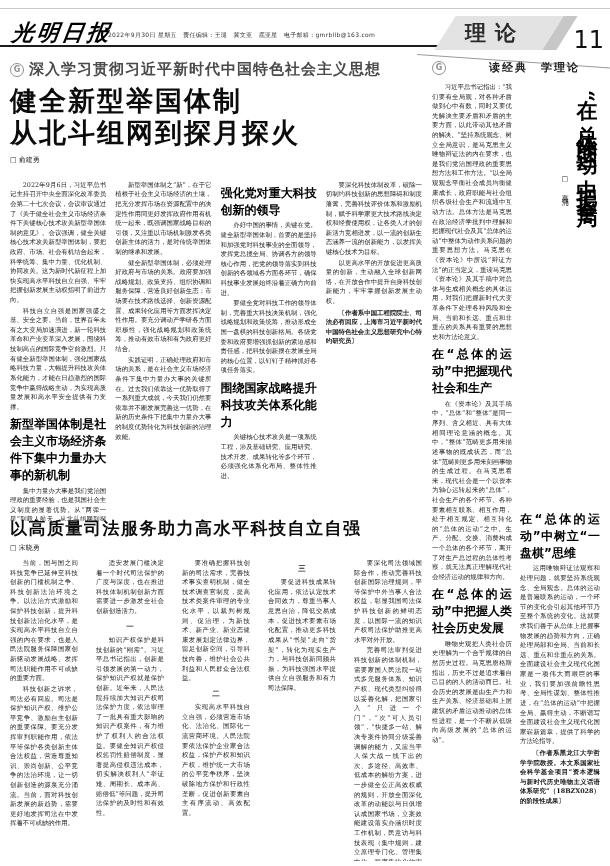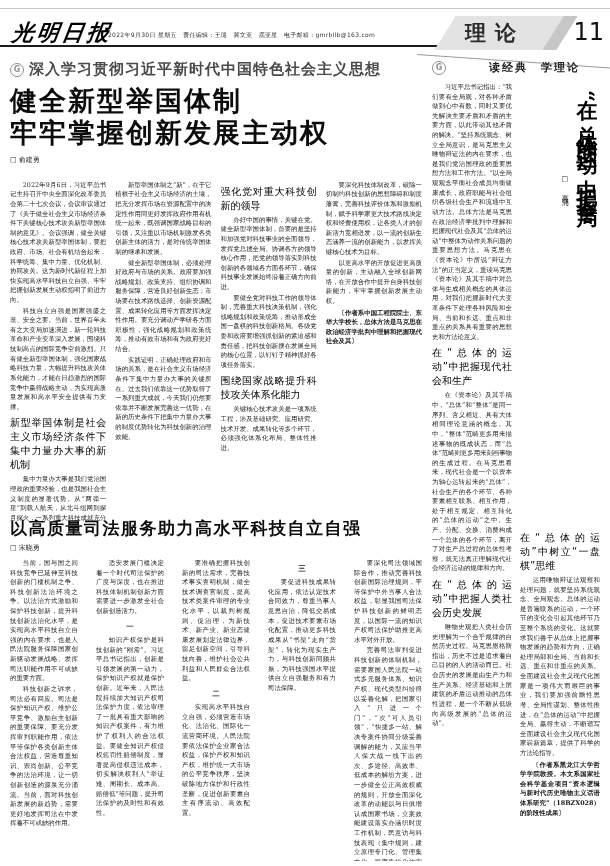--- a/index.html
+++ b/index.html
@@ -16,33 +16,33 @@
   .dateline{position:absolute;left:108px;top:31px;font-size:6px;color:#333;letter-spacing:.3px;}
   .header-rule{position:absolute;left:0;top:45px;width:452px;height:2px;background:#1c1c1c;}
   .section-badge{position:absolute;right:0;top:10px;width:175px;height:46px;}
   .badge-stripe{position:absolute;background:#dadada;transform:skewX(-32deg);}
   .badge-stripe.s1{left:10px;top:6px;width:108px;height:34px;background:#e3e3e3;}
   .badge-stripe.s2{left:118px;top:6px;width:14px;height:34px;background:#c7c7c7;}
   .badge-diag{position:absolute;left:-18px;top:44px;width:200px;height:1px;background:#9a9a9a;
     transform:rotate(4deg);transform-origin:left center;}
   .section-label{position:absolute;left:30px;top:9px;font-size:21px;font-weight:900;
     letter-spacing:9px;color:#2a2a2a;font-family:"DejaVu Serif",serif;}
-  .page-number{position:absolute;right:6px;top:8px;font-size:24px;font-weight:400;color:#111;}
+  .page-number{position:absolute;right:6px;top:16px;font-size:24px;font-weight:400;color:#111;}
 
   
   .kicker{display:flex;align-items:center;gap:5px;}
   .g-icon{width:12px;height:12px;border:1.6px solid #8f8f8f;border-radius:50%;
     color:#8f8f8f;font-size:8px;font-weight:700;display:flex;align-items:center;
     justify-content:center;flex:0 0 auto;}
   .kicker-text{font-size:15px;font-weight:700;color:#4a4a4a;letter-spacing:1px;}
   .byline{font-size:7px;color:#222;}
   .ncol{flex:1;overflow:hidden;text-align:justify;font-size:6.4px;line-height:1.5;
     color:#1b1b1b;font-family:"DejaVu Serif",serif;}
   .blk-p{margin:0 0 1px 0;text-indent:2em;}
-  .blk-h{margin:4px 0 3px 0;font-weight:400;font-size:10px;line-height:1.4;
+  .blk-h{margin:4px 0 3px 0;font-weight:700;font-size:12px;line-height:1.4;
     text-indent:0;color:#000;font-family:"DejaVu Sans",sans-serif;}
   .blk-num{margin:4px 0;font-weight:700;text-align:center;text-indent:0;font-size:7.5px;}
   .blk-note{margin:2px 0 0 0;font-weight:700;text-indent:2em;}
 
   
   .article1{position:absolute;left:10px;top:60px;width:412px;}
   .a1-title{margin-top:6px;font-size:27px;font-weight:900;line-height:1.18;
     letter-spacing:2px;color:#0c0c0c;font-family:"DejaVu Sans",sans-serif;}
   .a1-byline{margin-top:6px;}
   .a1-body{margin-top:16px;display:flex;gap:9px;height:340px;}
@@ -59,21 +59,21 @@
   .a3-kicker .kicker-text{font-size:11px;color:#222;letter-spacing:2px;margin-left:38px;}
   .a3-content{margin-top:8px;display:flex;gap:8px;}
   .a3-left{width:80px;height:776px;}
   .a3-right{width:80px;display:flex;flex-direction:column;}
   .vtitle-wrap{height:420px;display:flex;flex-direction:row-reverse;
     justify-content:flex-start;align-items:flex-start;}
   .vtitle{writing-mode:vertical-rl;font-size:21px;font-weight:900;letter-spacing:7px;
     color:#000;font-family:"DejaVu Serif",serif;line-height:1.2;}
   .vbyline{writing-mode:vertical-rl;font-size:7px;color:#222;margin-top:92px;
     margin-right:5px;letter-spacing:2px;}
-  .a3-right-text{height:348px;overflow:hidden;margin-top:24px;}
+  .a3-right-text{height:348px;overflow:hidden;margin-top:4px;}
 </style>
 </head>
 <body>
 
 <div class="hairline-top"></div>
 
 <div class="masthead">光明日报</div>
 <div class="dateline">2022年9月30日 星期五　责任编辑：王琎　冀文亚　底亚星　电子邮箱：gmrbllb@163.com</div>
 <div class="header-rule"></div>
 <div class="section-badge">
@@ -84,21 +84,21 @@
   <span class="page-number">11</span>
 </div>
 
 <div class="article1">
   <div class="kicker">
     <span class="g-icon">G</span>
     <span class="kicker-text">深入学习贯彻习近平新时代中国特色社会主义思想</span>
   </div>
   <div class="a1-title">
     <div>健全新型举国体制</div>
-    <div>牢牢掌握创新发展主动权</div>
+    <div>从北斗组网到探月探火</div>
   </div>
   <div class="byline a1-byline">□ 俞建勇</div>
   <div class="a1-body">
     <div class="ncol">
         <p class="blk-p">2022年9月6日，习近平总书记主持召开中央全面深化改革委员会第二十七次会议，会议审议通过了《关于健全社会主义市场经济条件下关键核心技术攻关新型举国体制的意见》。会议强调，健全关键核心技术攻关新型举国体制，要把政府、市场、社会有机结合起来，科学统筹、集中力量、优化机制、协同攻关。这为新时代新征程上加快实现高水平科技自立自强、牢牢把握创新发展主动权指明了前进方向。</p>
         <p class="blk-p">科技自立自强是国家强盛之基、安全之要。当前，世界百年未有之大变局加速演进，新一轮科技革命和产业变革深入发展，围绕科技制高点的国际竞争空前激烈。只有健全新型举国体制，强化国家战略科技力量，大幅提升科技攻关体系化能力，才能在日趋激烈的国际竞争中赢得战略主动，为实现高质量发展和高水平安全提供有力支撑。</p>
         <p class="blk-h">新型举国体制是社会主义市场经济条件下集中力量办大事的新机制</p>
         <p class="blk-p">集中力量办大事是我们党治国理政的重要经验，也是我国社会主义制度的显著优势。从“两弹一星”到载人航天，从北斗组网到探月探火，一系列重大科技成就充分证明，举国体制在突破关键核心技术、组织重大科技攻关中发挥了不可替代的作用。</p>
       </div>
     <div class="ncol">
@@ -109,21 +109,21 @@
     <div class="ncol">
         <p class="blk-h">强化党对重大科技创新的领导</p>
         <p class="blk-p">办好中国的事情，关键在党。健全新型举国体制，首要的是坚持和加强党对科技事业的全面领导，发挥党总揽全局、协调各方的领导核心作用，把党的领导落实到科技创新的各领域各方面各环节，确保科技事业发展始终沿着正确方向前进。</p>
         <p class="blk-p">要健全党对科技工作的领导体制，完善重大科技决策机制，强化战略规划和政策统筹，推动形成全国一盘棋的科技创新格局。各级党委和政府要增强抓创新的紧迫感和责任感，把科技创新摆在发展全局的核心位置，以钉钉子精神抓好各项任务落实。</p>
         <p class="blk-h">围绕国家战略提升科技攻关体系化能力</p>
         <p class="blk-p">关键核心技术攻关是一项系统工程，涉及基础研究、应用研究、技术开发、成果转化等多个环节，必须强化体系化布局、整体性推进。</p>
       </div>
     <div class="ncol">
         <p class="blk-p">要深化科技体制改革，破除一切制约科技创新的思想障碍和制度藩篱，完善科技评价体系和激励机制，赋予科学家更大技术路线决定权和经费使用权，让各类人才的创新活力竞相迸发，以一流的创新生态涵养一流的创新能力，以发挥关键核心技术为目标。</p>
         <p class="blk-p">以更高水平的开放促进更高质量的创新，主动融入全球创新网络，在开放合作中提升自身科技创新能力，牢牢掌握创新发展主动权。</p>
-        <p class="blk-note">〔作者系中国工程院院士、东华大学校长，总体方法是马克思在政治经济学批判中理解和把握现代社会及其〕</p>
+        <p class="blk-note">〔作者系中国工程院院士、司法必有回应，上海市习近平新时代中国特色社会主义思想研究中心特约研究员〕</p>
       </div>
   </div>
 </div>
 
 <div class="article2">
   <div class="a2-title">以高质量司法服务助力高水平科技自立自强</div>
   <div class="byline a2-byline">□ 宋晓勇</div>
   <div class="a2-body">
     <div class="ncol">
         <p class="blk-p">当前，国与国之间科技竞争已延伸至科技创新的门槛机制之争、科技创新法治环境之争。以法治方式激励和保护科技创新，提升科技创新法治化水平，是实现高水平科技自立自强的内在要求，也是人民法院服务保障国家创新驱动发展战略、发挥司法职能作用不可或缺的重要方面。</p>

